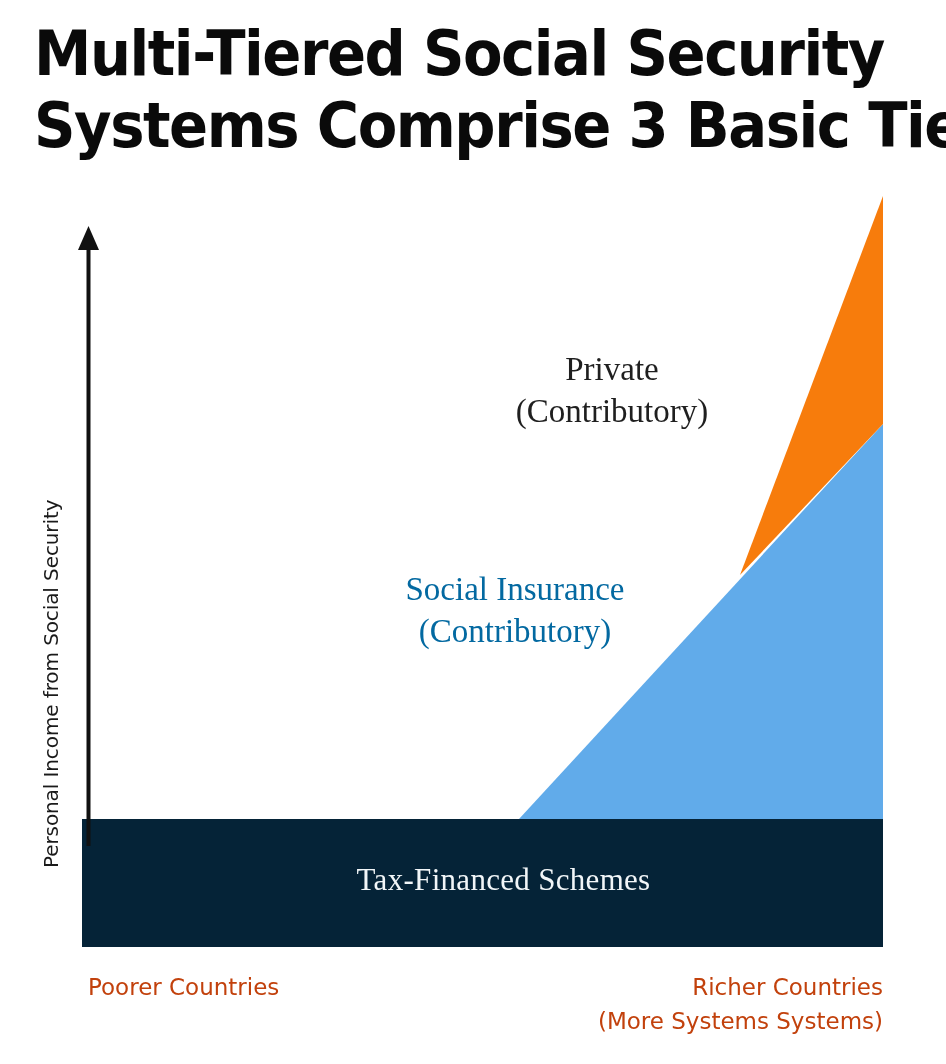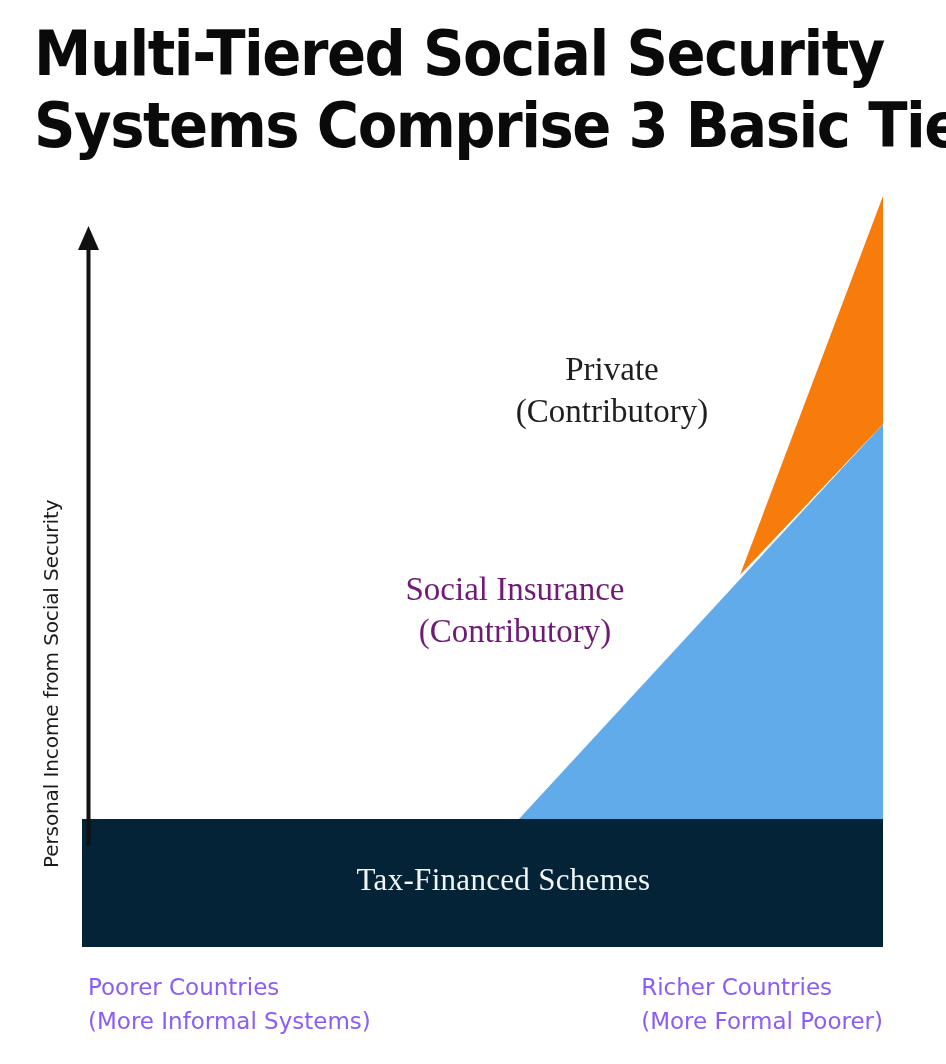--- a/index.html
+++ b/index.html
@@ -100,53 +100,53 @@
   }
   #label-private .rl-line-1 { text-align: center; }
   #label-private .rl-line-2 { text-align: center; }
 
   #label-social {
     left: 305px;
     top: 568px;
     width: 420px;
     font-size: 33px;
     line-height: 42px;
-    color: #701a75;
+    color: #0369a1;
   }
 
   #label-tax {
     left: 82px;
     top: 860px;
     width: 801px;
     font-size: 31px;
     line-height: 40px;
     color: #f2f6f8;
     letter-spacing: 0.3px;
     margin-left: 21px;
   }
 
   
   .x-axis-label {
     position: absolute;
     font-family: "DejaVu Sans", "Liberation Sans", sans-serif;
     font-size: 23px;
     line-height: 34px;
     font-weight: 400;
-    color: #8b5cf6;
+    color: #c2410c;
     white-space: nowrap;
   }
   #x-label-left {
     left: 88px;
     top: 970px;
     text-align: left;
   }
   #x-label-right {
     right: 63px;
     top: 970px;
-    text-align: left;
+    text-align: right;
   }
   .x-axis-label .xl-line { display: block; }
 </style>
 </head>
 <body>
 
 <div id="canvas">
 
   <div id="title-block">
     <div class="title-line">Multi-Tiered Social Security</div>
@@ -181,22 +181,21 @@
       <span class="rl-line">Social Insurance</span>
       <span class="rl-line">(Contributory)</span>
     </div>
 
     <div class="region-label" id="label-tax">
       <span class="rl-line">Tax-Financed Schemes</span>
     </div>
 
     <div class="x-axis-label" id="x-label-left">
       <span class="xl-line">Poorer Countries</span>
-      <span class="xl-line">(More Informal Systems)</span>
     </div>
 
     <div class="x-axis-label" id="x-label-right">
       <span class="xl-line">Richer Countries</span>
-      <span class="xl-line">(More Formal Poorer)</span>
+      <span class="xl-line">(More Systems Systems)</span>
     </div>
 
   </div>
 </div>
 
 </body></html>

